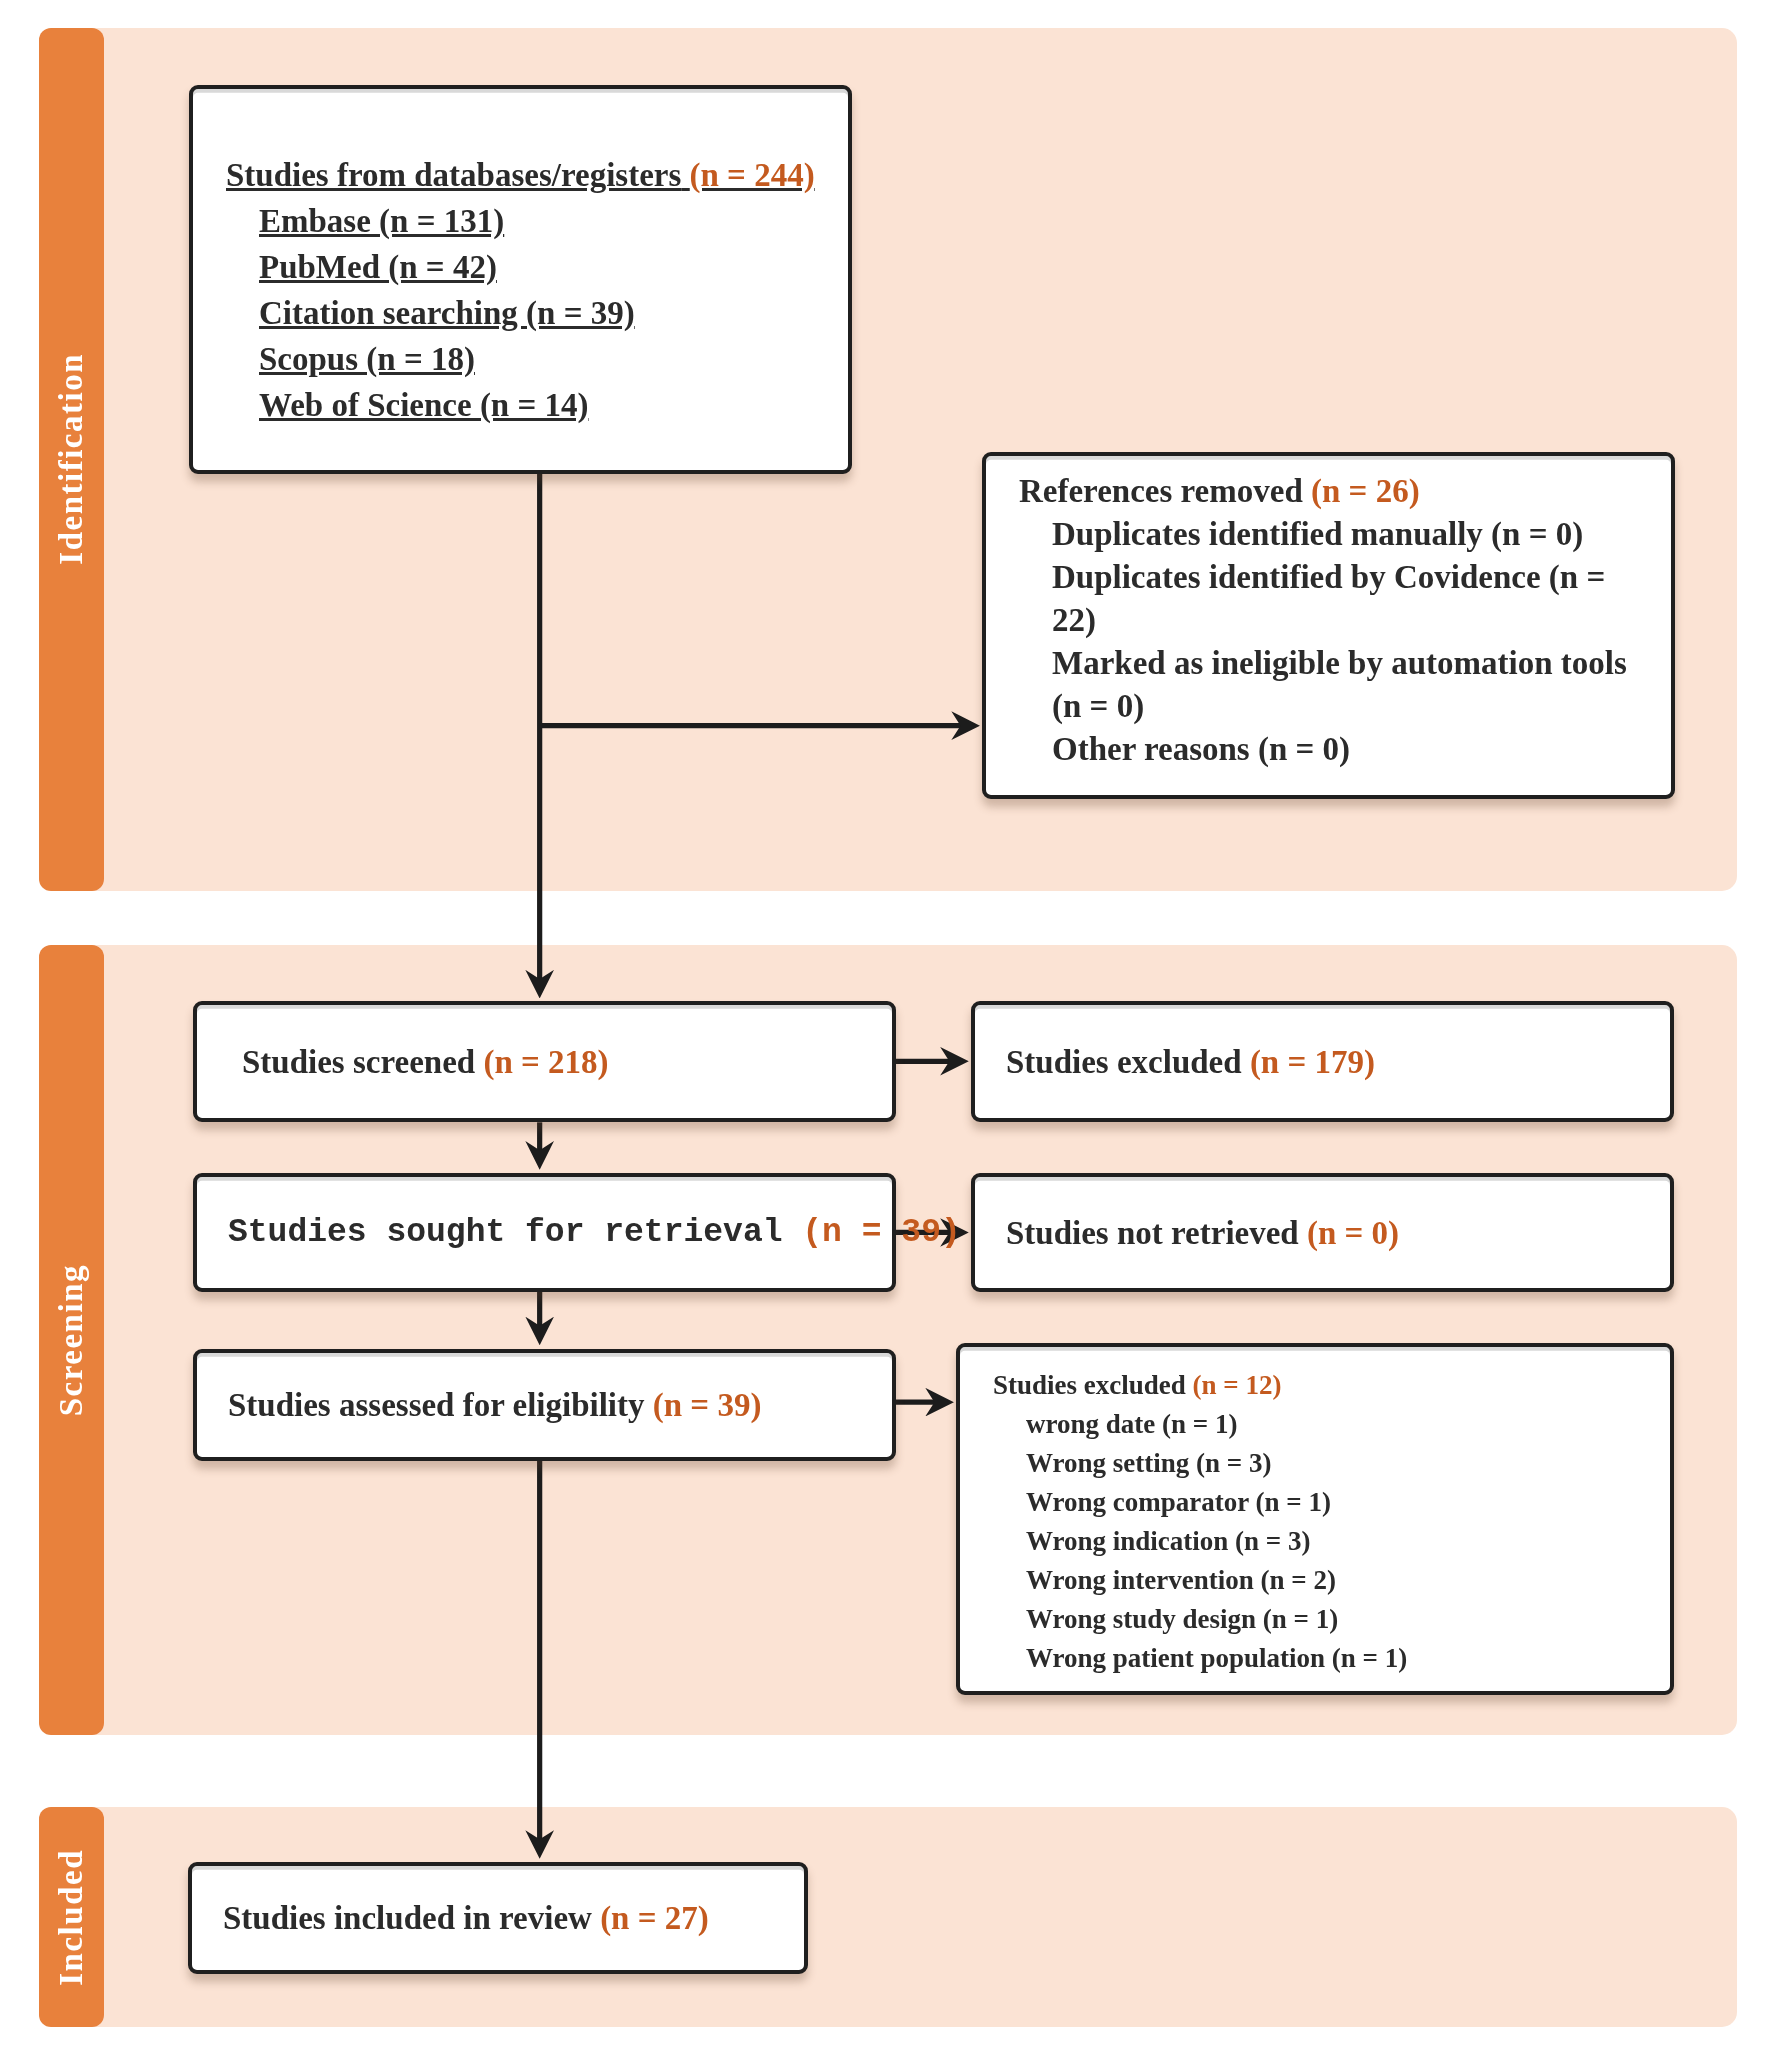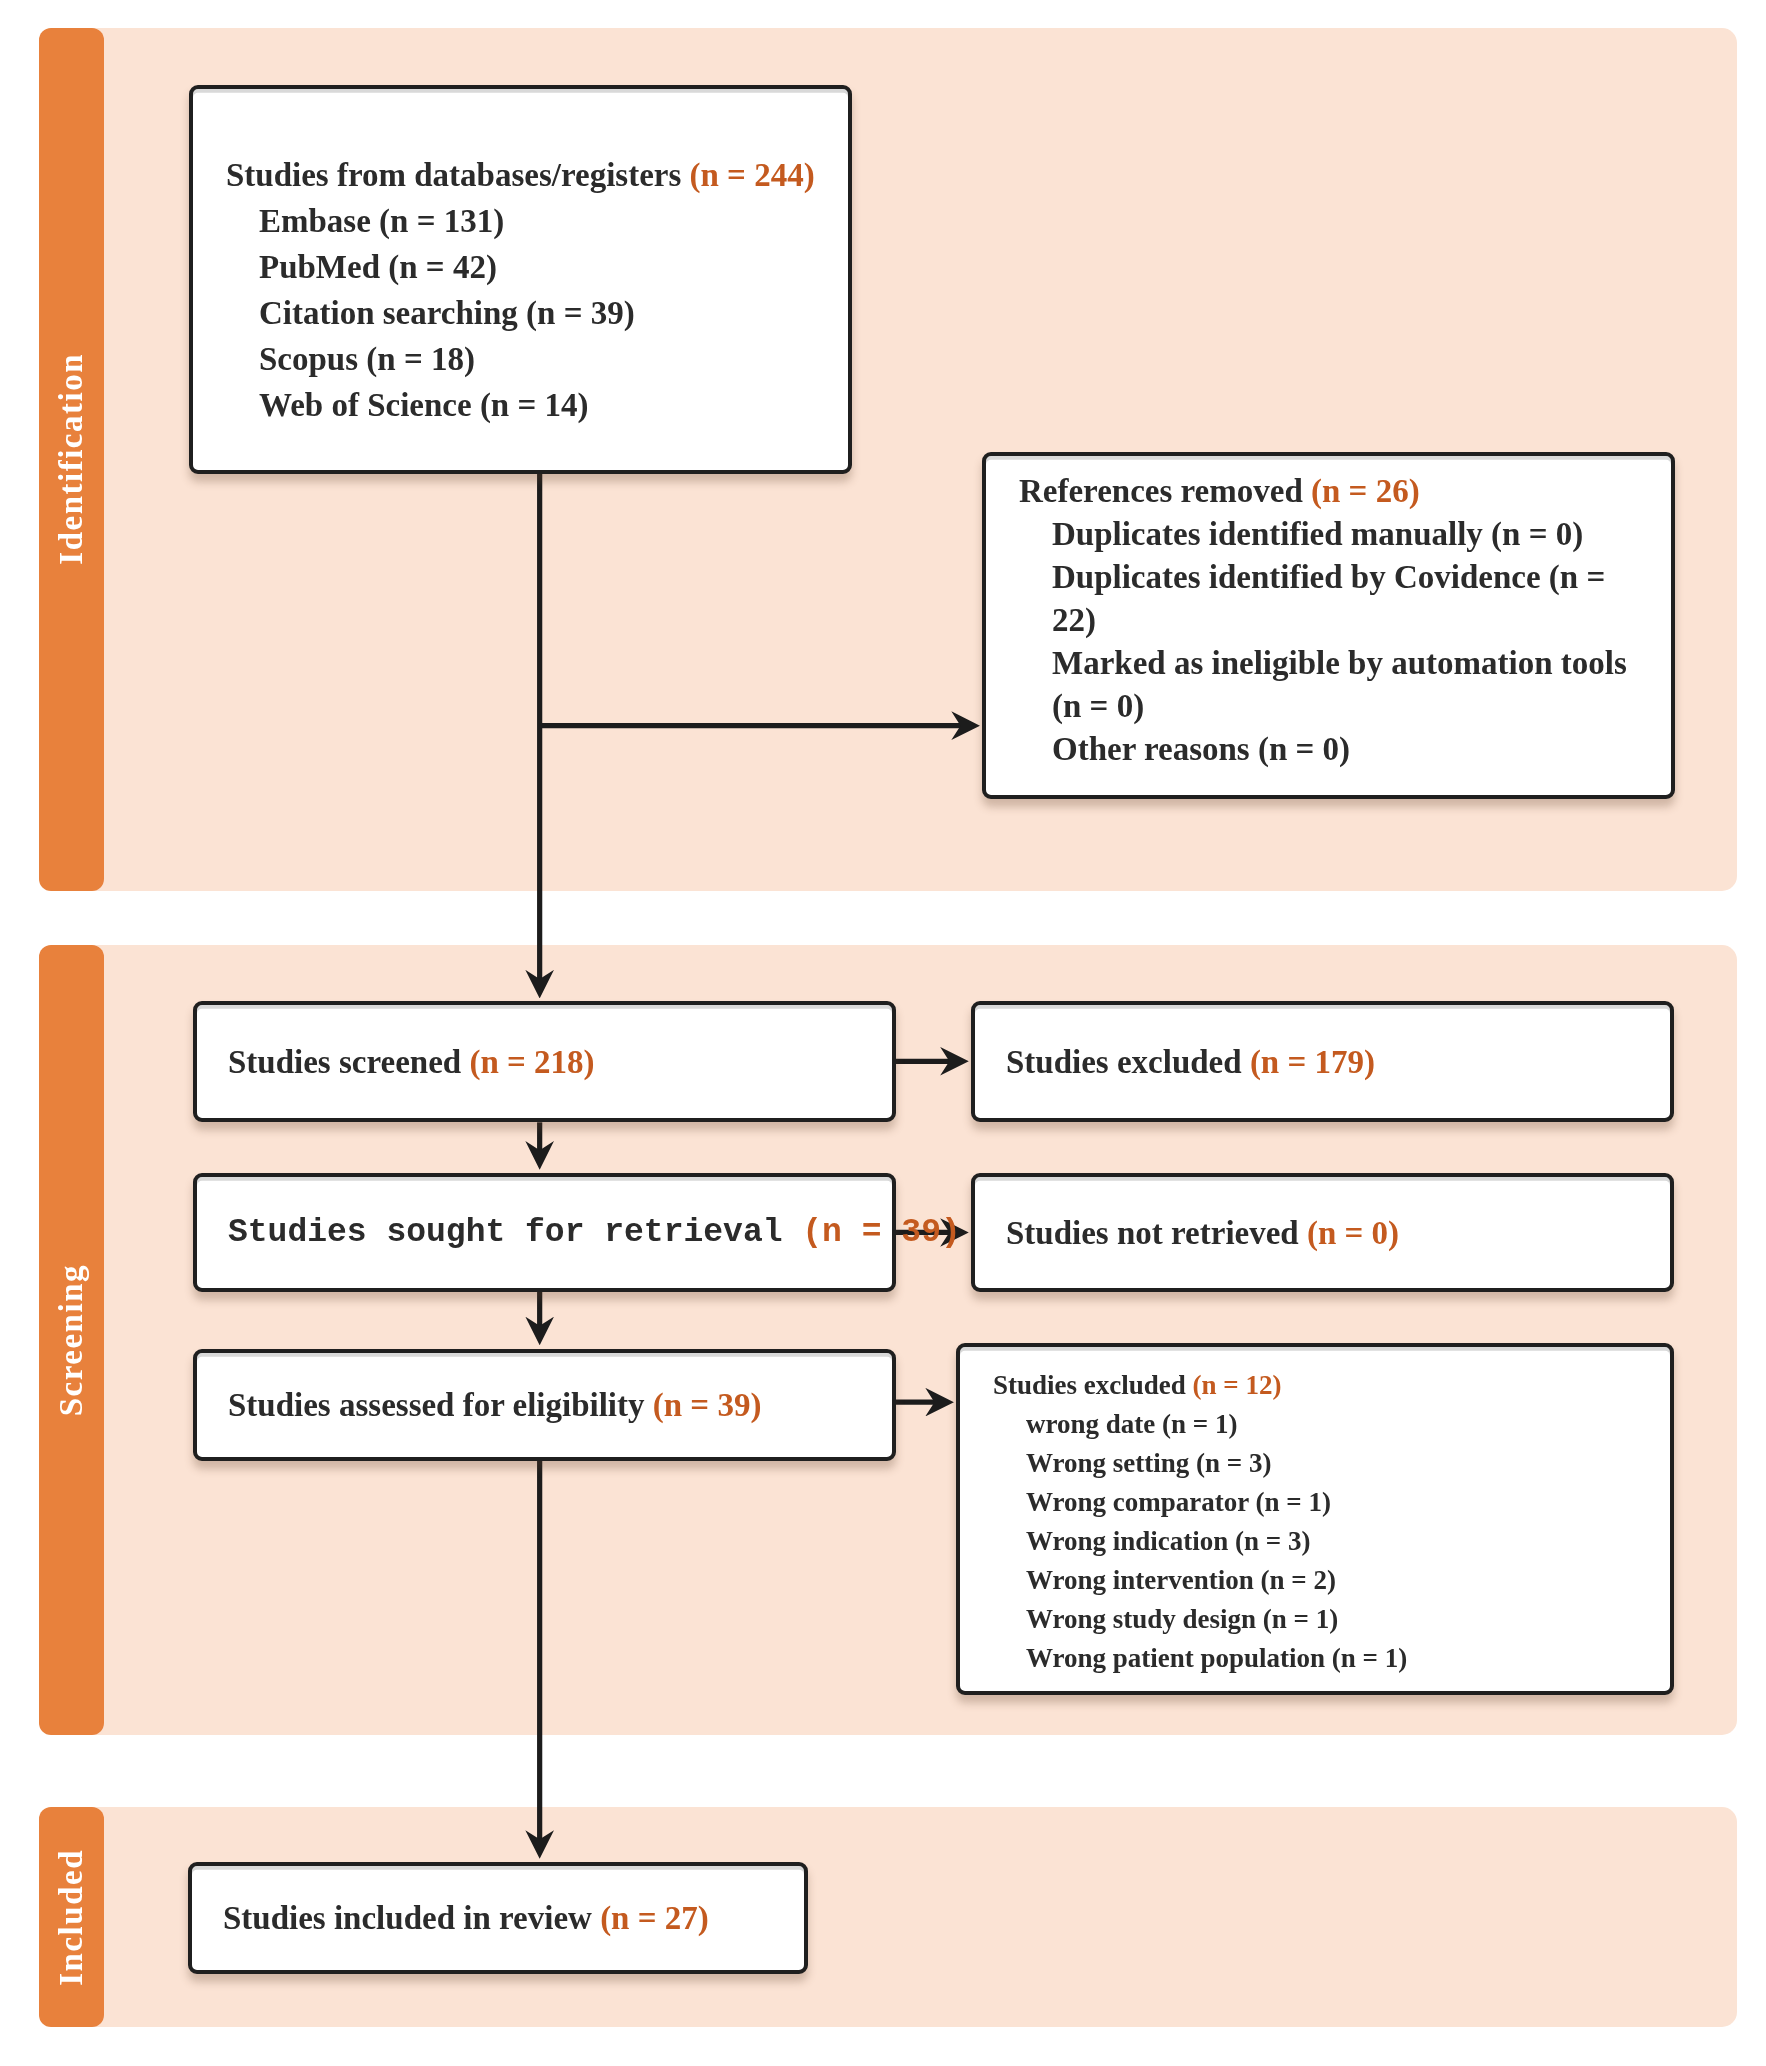--- a/index.html
+++ b/index.html
@@ -42,25 +42,25 @@
     border:4.5px solid var(--border);border-radius:9px;
     box-shadow:0 7.4px 9px rgba(96,64,42,0.28), inset 0 3.7px 0 #d9d9d9;
     z-index:10;font-size:33px;font-weight:600;line-height:46px;
   }
   .box .line{white-space:nowrap;}
   .box .wrap{white-space:normal;}
   .count{color:var(--count);font-weight:700;}
   .item{padding-left:33px;}
   .single{display:flex;align-items:center;}
   .single .line{padding-left:31px;}
-  .multi{padding:63px 21px 0 33px;}
+  .multi{padding:63px 21px 0 33px;text-decoration:underline;}
   
   .box-databases           {left:189px; top:85px;  width:663px; height:389px;}
   .box-references-removed  {left:982px;top:452px;  width:693px; height:347px; padding:14px 21px 0 33px; line-height:43px;}
-  .box-screened            {left:193px; top:1001px; width:703px; height:121px;}
+  .box-screened            {left:193px; top:1001px; width:703px; height:121px;padding-left:14px;}
   .box-excluded-screening  {left:971px;top:1001px; width:703px; height:121px;}
   .box-sought              {left:193px; top:1173px; width:703px; height:119px;font-family:Liberation Mono, monospace;}
   .box-not-retrieved       {left:971px;top:1173px; width:703px; height:119px;}
   .box-assessed            {left:193px; top:1349px; width:703px; height:112px;}
   .box-excluded-eligibility{left:956px;top:1343px; width:718px; height:352px; padding:19.4px 19.4px 0 33px; font-size:27px; line-height:39px;}
   .box-included            {left:188px; top:1862px; width:620px; height:112px;}
 </style>
 </head>
 <body>
 

